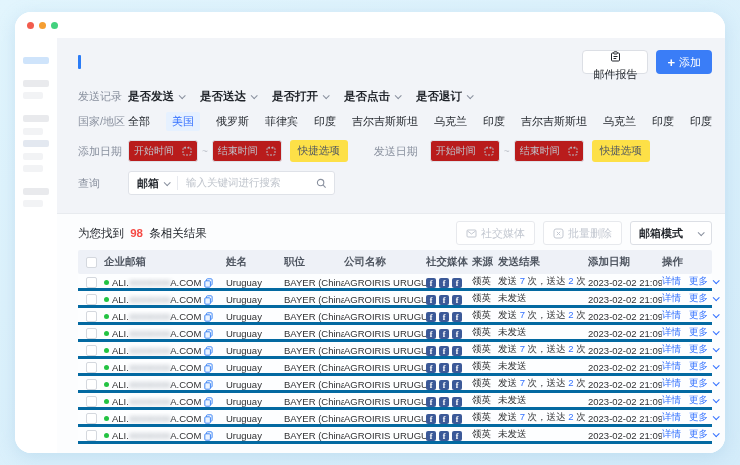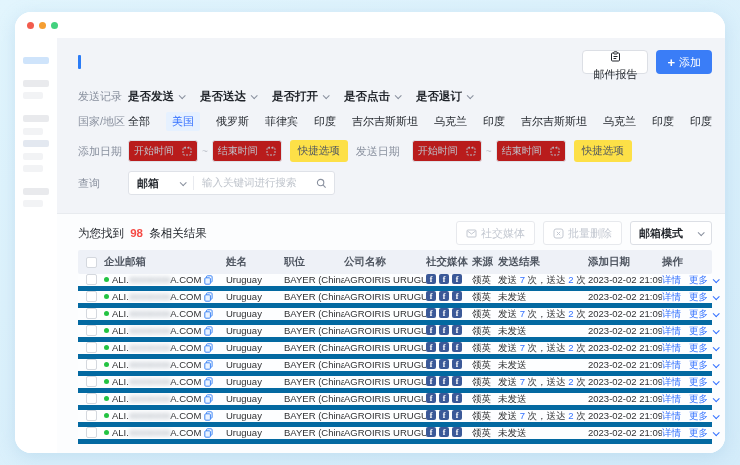--- a/index.html
+++ b/index.html
@@ -54,41 +54,41 @@
   .chev.blue { border-color:#3371ff; }
   .row-country { top:74px; height:18px; }
   .chips { display:flex; gap:16px; align-items:center; white-space:nowrap; }
   .chip { font-size:11px; color:#1f2329; cursor:pointer; }
   .chip.active { background:#e6f1ff; color:#3370ff; padding:2px 6px; border-radius:2px; }
   .row-dates { top:101px; height:24px; }
   .date-input { width:70px; height:22px; border:1px solid #dfe2e8; border-radius:3px; background:#b91c1c; display:flex; align-items:center; padding:0 5px; cursor:text; }
   .date-input .ph { flex:1; font-size:10px; color:#bfc4cc; }
   .tilde { color:#c0c4cc; font-size:10px; margin:0 4px; }
   .quick { height:22px; display:flex; align-items:center; padding:0 8px; background:#fde047; border-radius:3px; font-size:10.5px; color:#4e5560; margin-left:8px; cursor:pointer; }
-  .flabel2 { font-size:11px; color:#8a919f; margin:0 12px 0 8px; }
+  .flabel2 { font-size:11px; color:#8a919f; margin:0 12px 0 26px; }
   .row-query { top:133px; height:24px; }
   .query-box { width:207px; height:24px; border:1px solid #dfe2e8; border-radius:3px; background:#fff; display:flex; align-items:center; }
-  .qtype { display:flex; align-items:center; padding:0 8px; font-size:11px; font-weight:600; color:#1f2329; cursor:pointer;gap:16px; }
+  .qtype { display:flex; align-items:center; padding:0 8px; font-size:11px; font-weight:600; color:#1f2329; cursor:pointer; }
   .qdiv { width:1px; height:14px; background:#e8eaef; }
   .qph { flex:1; padding:0 8px; font-size:10.5px; color:#bfc4cc; white-space:nowrap; overflow:hidden; }
   .qsearch { margin-right:7px; display:flex; cursor:pointer; }
   
   .results-bar { position:absolute; top:182px; left:21px; right:13px; height:26px; display:flex; align-items:center; }
   .found { font-size:11.5px; color:#1f2329; }
   .found .cnt { color:#f54a45; font-weight:bold; margin:0 3px; }
   .rb-spacer { flex:1; }
   .btn-dis { display:flex; align-items:center; gap:4px; height:24px; padding:0 9px; background:#fff; border:1px solid #e7e9ed; border-radius:3px; font-size:11px; color:#c3c8d1; margin-left:8px; }
   .sel { display:flex; align-items:center; height:24px; border:1px solid #e7e9ed; border-radius:3px; background:#fff; padding:0 8px; font-size:11px; margin-left:8px; cursor:pointer; }
   .sel-filter { width:74px; color:#c3c8d1; justify-content:space-between; }
   .sel-mode { width:82px; color:#1f2329; font-weight:600; justify-content:space-between; border-color:#dcdfe5; }
   .sel .chev { margin-left:0; }
   
   .tbl { position:absolute; top:212px; left:21px; width:634px; }
   .thead { display:flex; align-items:center; height:24px; background:#eef1f7; border-radius:2px; font-size:10.5px; color:#4e5560; font-weight:bold; }
-  .tr { display:flex; align-items:flex-start; height:17px; border-bottom:5px solid #0369a1; font-size:9.5px; color:#303133; background:#fdfeff; }
+  .tr { display:flex; align-items:flex-end; height:17px; border-bottom:3px solid #0369a1; font-size:9.5px; color:#303133; background:#fdfeff; }
   .td,.th { white-space:nowrap; overflow:hidden; }
   .c-check { width:26px; flex:none; display:flex; justify-content:center; overflow:visible; }
   .c-email { width:122px; flex:none; display:flex; align-items:center; gap:3px; }
   .c-name { width:58px; flex:none; }
   .c-pos { width:60px; flex:none; }
   .c-comp { width:82px; flex:none; }
   .c-social { width:46px; flex:none; display:flex; align-items:center; gap:3px; }
   .c-source { width:26px; flex:none; }
   .c-result { width:90px; flex:none; }
   .c-date { width:74px; flex:none; }

